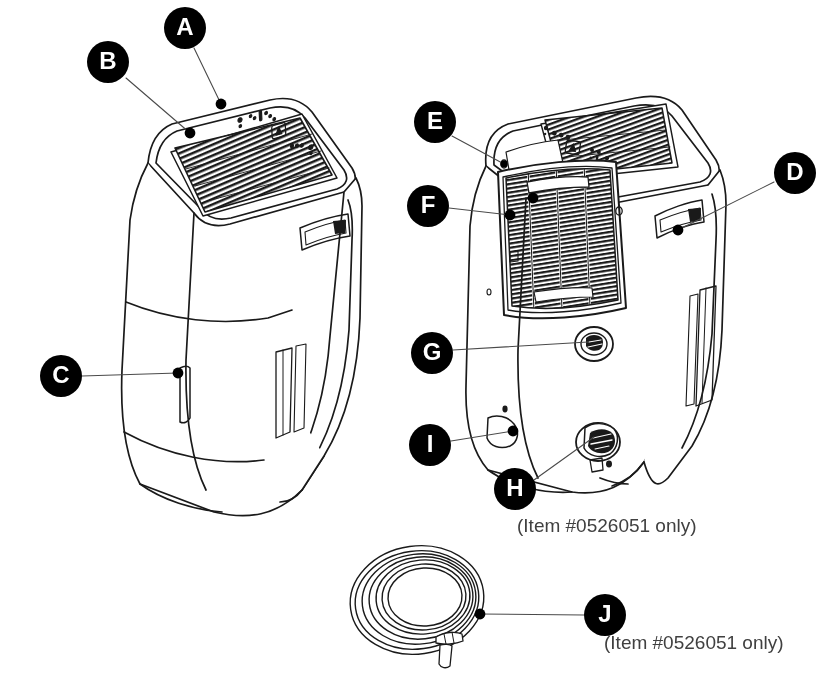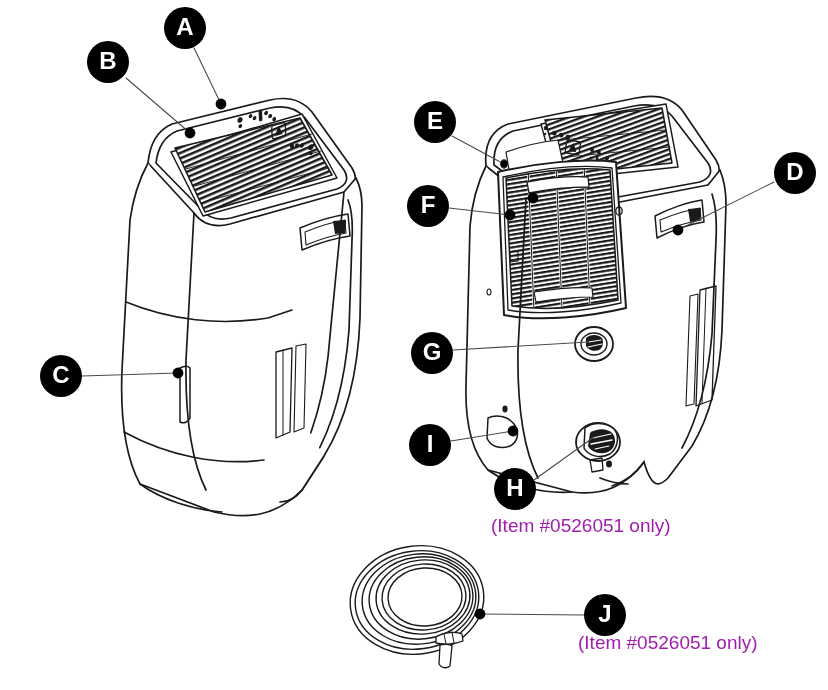--- a/index.html
+++ b/index.html
@@ -14,22 +14,22 @@
 
   
   .callout{position:absolute;width:42px;height:42px;border-radius:50%;
     background:#000000;color:#ffffff;display:flex;align-items:center;
     justify-content:center;font-size:24px;font-weight:bold;line-height:1;
     font-family:"Liberation Sans","DejaVu Sans",sans-serif;
     letter-spacing:0;user-select:none;}
   .callout span{display:block;transform:translateY(-1px);}
 
   
-  .caption{position:absolute;font-size:19px;color:#a21caf;white-space:nowrap;
-    font-family:"Liberation Sans","DejaVu Sans",sans-serif;}
+  .caption{position:absolute;font-size:19px;color:#404040;white-space:nowrap;
+    font-family:"Liberation Sans","DejaVu Sans",sans-serif;margin-left:26px;}
 </style>
 </head>
 <body>
 
 <div id="stage">
 
   <svg id="diagram" viewBox="0 0 828 690">
     <defs>
 
       <pattern id="louverTop" width="6" height="5" patternUnits="userSpaceOnUse" patternTransform="rotate(-23)">

